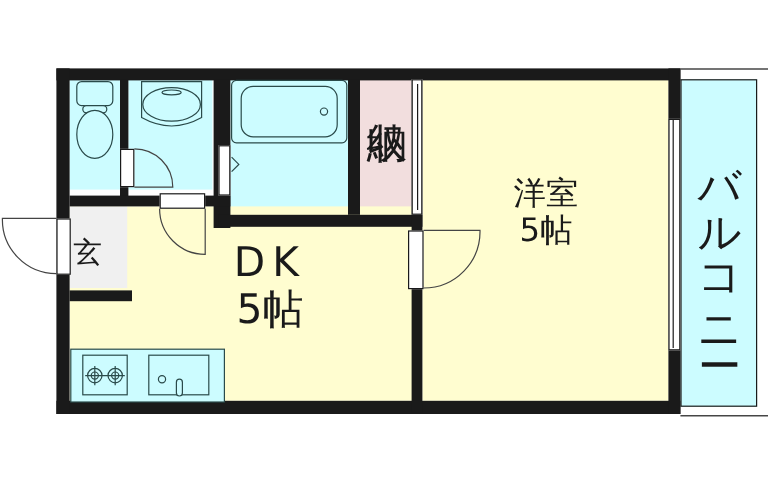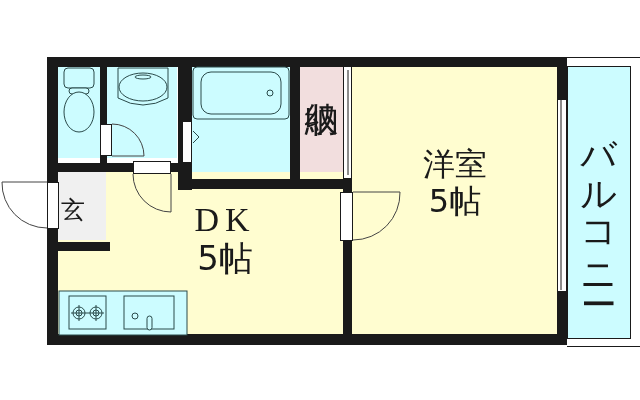--- a/index.html
+++ b/index.html
@@ -88,24 +88,24 @@
   </g>
   <g stroke="#1a1a1a" stroke-width="1">
     <line x1="348" y1="70" x2="348" y2="175"></line>
     <line x1="561" y1="100" x2="561" y2="290"></line>
   </g>
 </svg>
 
 <div class="label" style="left:300px;top:76px;width:43px;font-size:34px;line-height:44px;">
   <div style="writing-mode:vertical-rl;margin:0 auto;">収納</div>
 </div>
-<div class="label" style="left:390px;top:146px;width:130px;font-size:32px;">
+<div class="label" style="left:390px;top:146px;width:130px;font-size:27px;">
   <div>洋室</div>
   <div>5帖</div>
 </div>
 <div class="label" style="left:160px;top:200px;width:130px;font-size:34px;">
-  <div style="letter-spacing:6px;font-family:Liberation Serif, serif;">DK</div>
+  <div style="letter-spacing:6px;">DK</div>
   <div>5帖</div>
 </div>
 <div class="label" style="left:58px;top:197px;width:30px;font-size:24px;">玄</div>
 <div class="label" style="left:570px;top:114px;width:58px;font-size:36px;">
   <div style="writing-mode:vertical-rl;margin:0 auto;letter-spacing:2px;">バルコニー</div>
 </div>
 
 </body></html>

